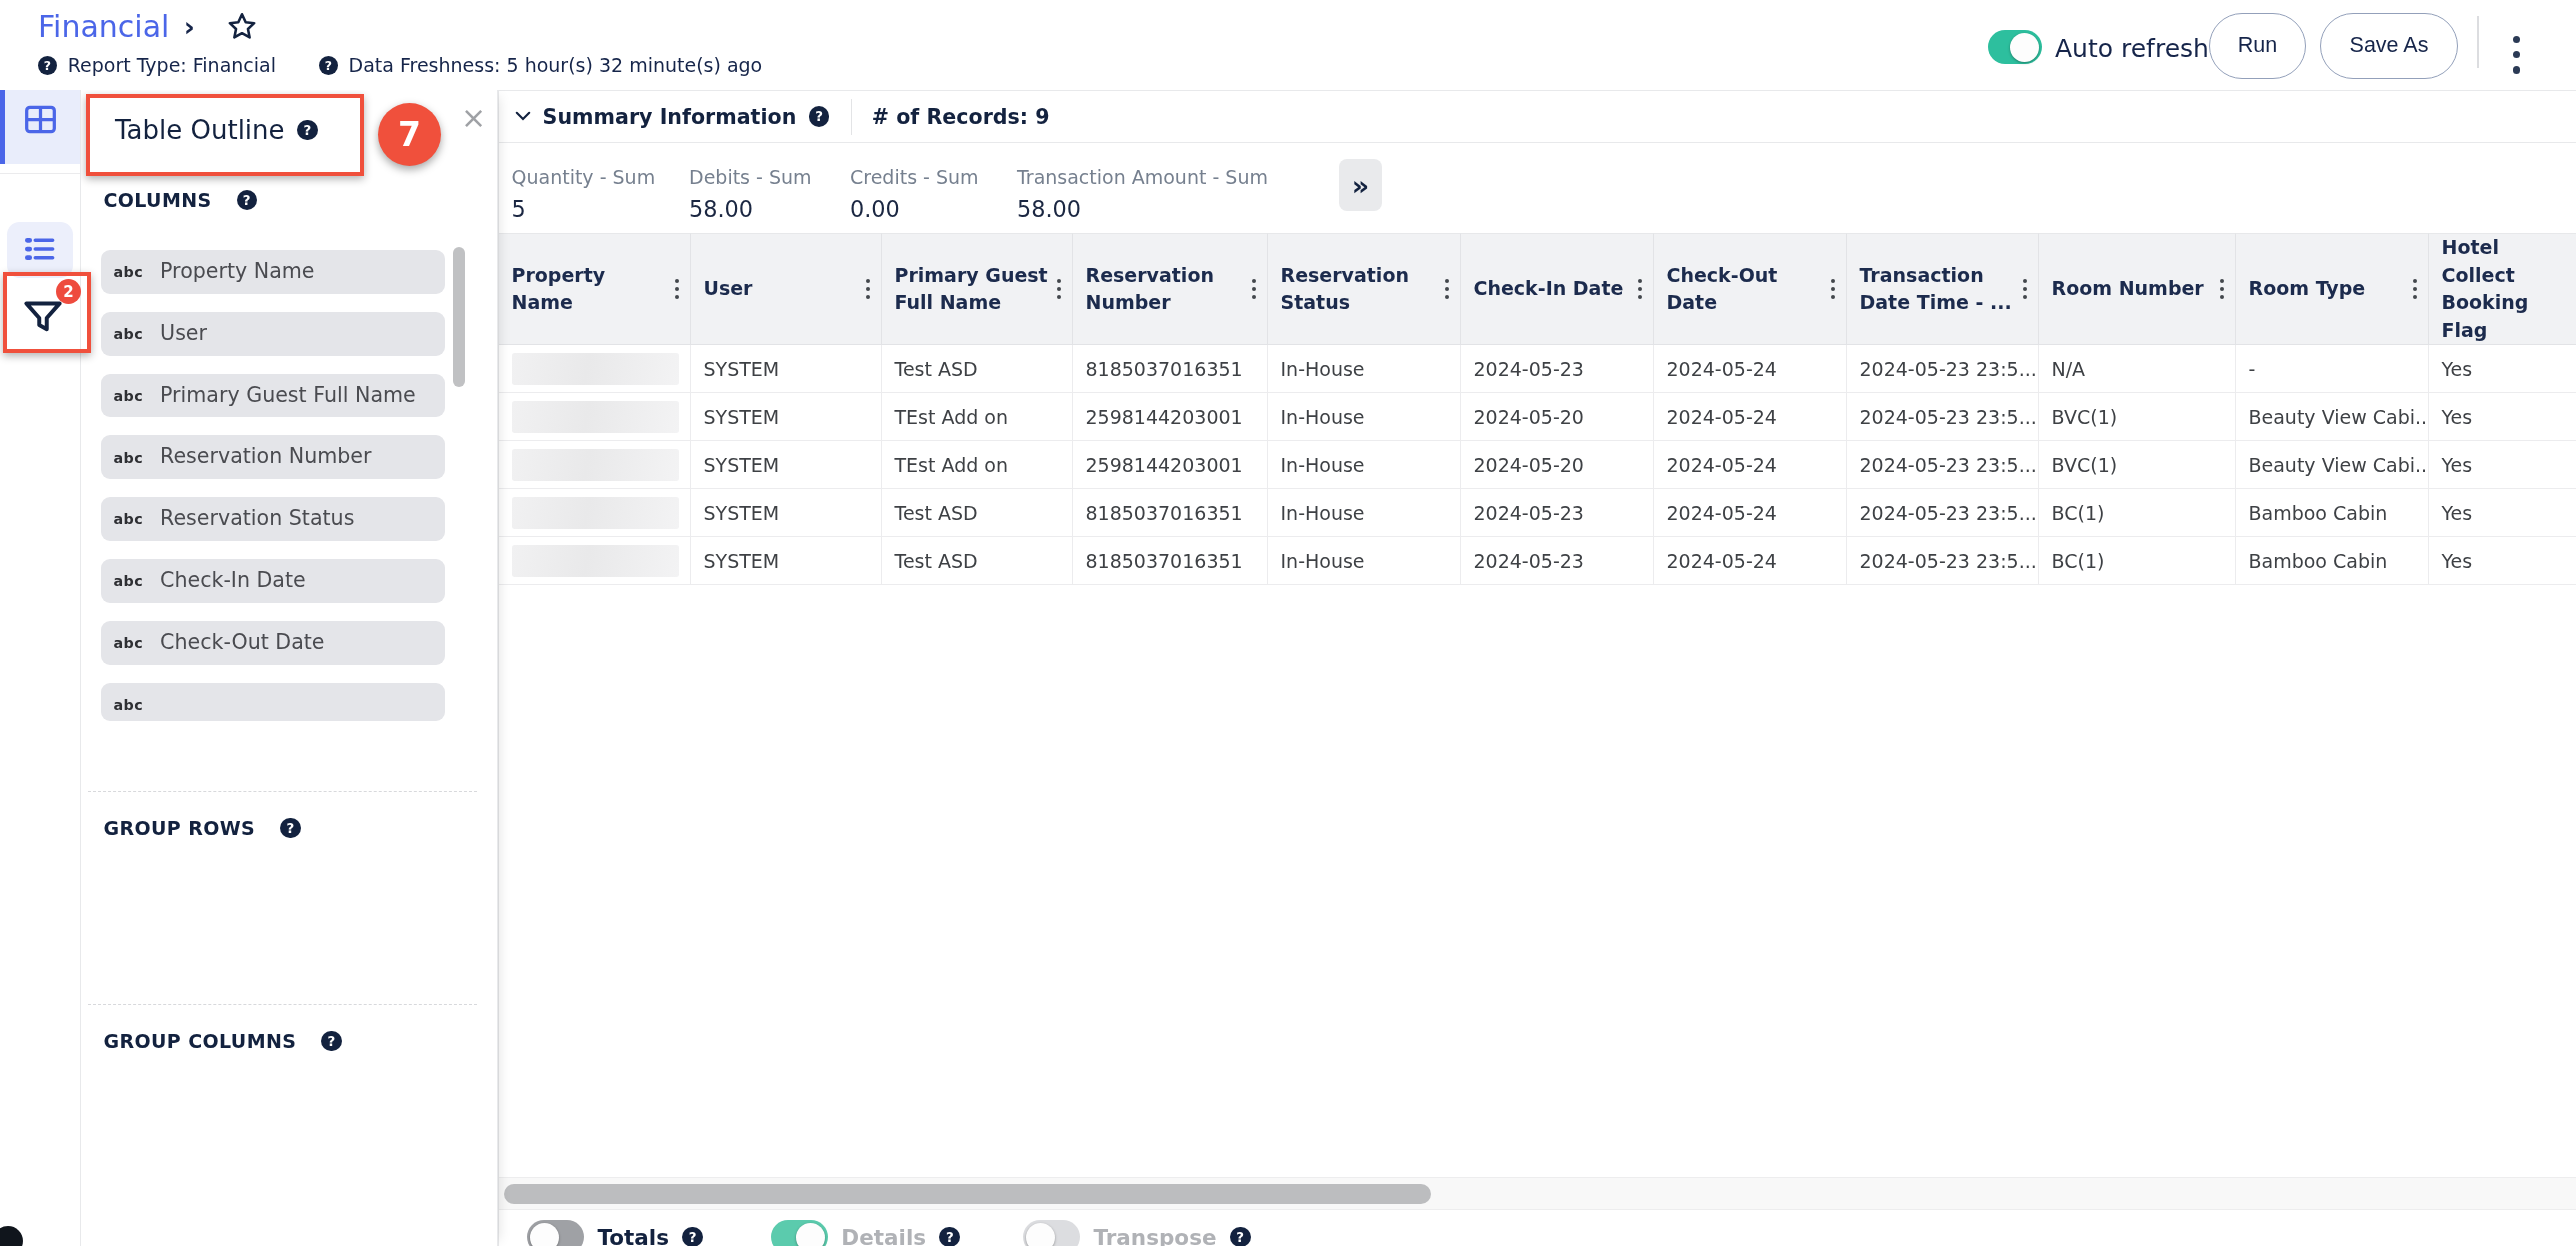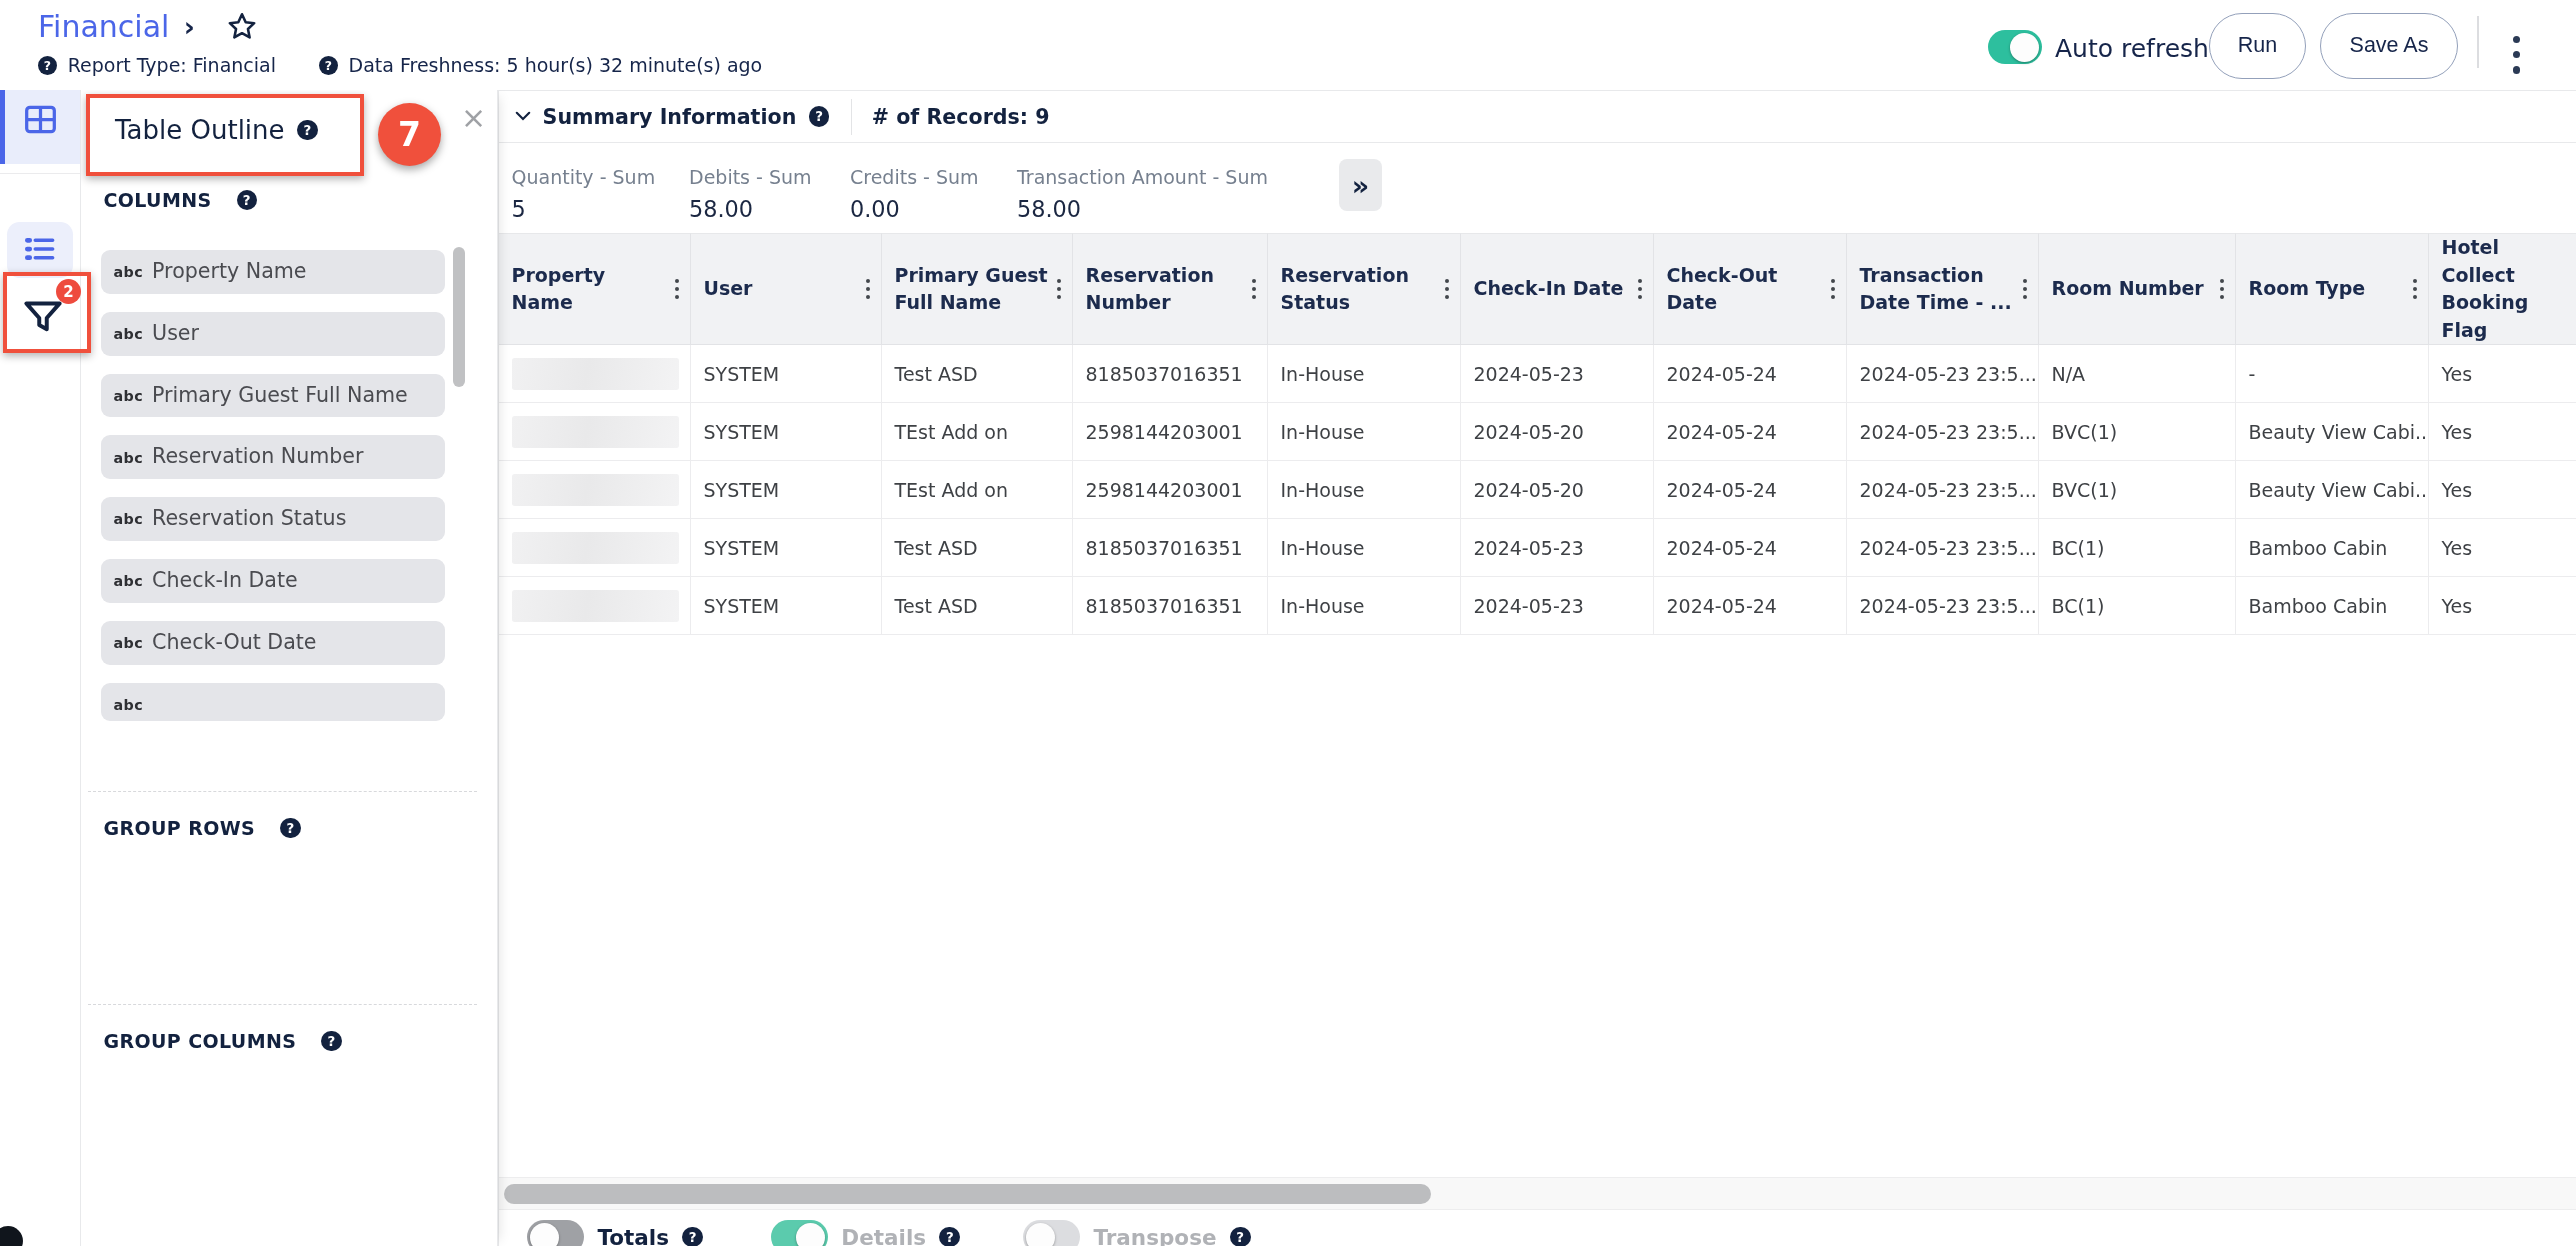--- a/index.html
+++ b/index.html
@@ -68,21 +68,21 @@
   
   .outline-panel { position: absolute; left: 81px; top: 90px; width: 417px; bottom: 0; background: #fff;
                    border-right: 0.9px solid #e8e9eb; box-shadow: 7.2px 0 12.5px -7.2px rgba(0,0,0,.14); z-index: 3; }
   .panel-title-wrap { position: absolute; left: 34px; top: 25px; display: flex; align-items: center; gap: 12.5px; }
   .panel-title { font-size: 26px; font-weight: 500; color: #13223f; }
   .panel-close { position: absolute; left: 380px; top: 12.5px; font-size: 30px; color: #9fa1a5; cursor: pointer; line-height: 1; }
   .section-label { position: absolute; display: flex; align-items: center; gap: 25px;
                    font-size: 19px; font-weight: bold; color: #13223f; letter-spacing: 0.4px; }
   .col-list { position: absolute; left: 20px; top: 160px; width: 344px; }
   .col-pill { background: #e4e5e9; border-radius: 9px; padding: 8px 14.3px 8px 12.5px; margin-bottom: 18px;
-              display: flex; gap: 9px; cursor: grab; }
+              display: flex; gap: 17px; cursor: grab; }
   .col-pill .tag { font-size: 14.3px; font-weight: bold; color: #2e2f33; letter-spacing: 0.4px; margin-top: 6.3px; }
   .col-pill .lbl { font-size: 20.6px; color: #4a4b50; line-height: 1.35; }
   .panel-scrollbar { position: absolute; left: 372px; top: 157px; width: 11.6px; height: 140px;
                      background: #c0c1c3; border-radius: 6.3px; cursor: pointer; }
   .dash-sep { position: absolute; left: 7.2px; width: 389px; border-top: 1.8px dashed #d8d9dc; }
 
   
   .report-main { position: absolute; left: 498px; top: 90px; width: 2078px; bottom: 0; background: #fff;
                  border-left: 0.9px solid #e8e9eb; border-top: 0.9px solid #e8e9eb; }
   .summary-head { position: absolute; left: 0; top: 0; width: 100%; height: 52px;
@@ -104,21 +104,21 @@
   table.grid { border-collapse: separate; border-spacing: 0; table-layout: fixed; width: 2078px; }
   table.grid thead th { height: 86px; background: #f1f2f4; border-top: 0.9px solid #e7e8ea;
                         border-bottom: 0.9px solid #e2e3e6; border-right: 0.9px solid #e2e3e6;
                         font-size: 19px; font-weight: 600; color: #1c2b4d; text-align: left;
                         padding: 0 7.2px 0 12.5px; vertical-align: middle; }
   table.grid thead th:last-child { border-right: none; }
   .th-inner { display: flex; align-items: center; gap: 5.4px; }
   .th-inner .hlabel { flex: 1 1 auto; line-height: 1.45; }
   .col-kebab { display: flex; flex-direction: column; gap: 3.6px; flex: 0 0 auto; padding: 3.6px; cursor: pointer; }
   .col-kebab i { width: 4.5px; height: 4.5px; border-radius: 50%; background: #43474c; display: block; }
-  table.grid td { height: 58px; border-bottom: 0.9px solid #ececee; border-right: 0.9px solid #ececee;
+  table.grid td { height: 48px; border-bottom: 0.9px solid #ececee; border-right: 0.9px solid #ececee;
                   font-size: 19px; color: #3e4145; padding: 0 7.2px 0 12.5px; white-space: nowrap; overflow: hidden; }
   table.grid td:last-child { border-right: none; }
   .redacted { width: 167px; height: 32px; border-radius: 2.7px;
               background: linear-gradient(100deg, #f1f1f2 0%, #e9e9ea 45%, #f3f3f4 100%); }
 
   .hscroll-track { position: absolute; left: 0; top: 1086px; width: 2078px; height: 33px; background: #f8f8f8;
                    border-top: 0.9px solid #ededee; border-bottom: 0.9px solid #ededee; }
   .hscroll-thumb { position: absolute; left: 4.5px; top: 6.3px; width: 927px; height: 20px;
                    border-radius: 10px; background: #bcbdbf; cursor: grab; }
 

